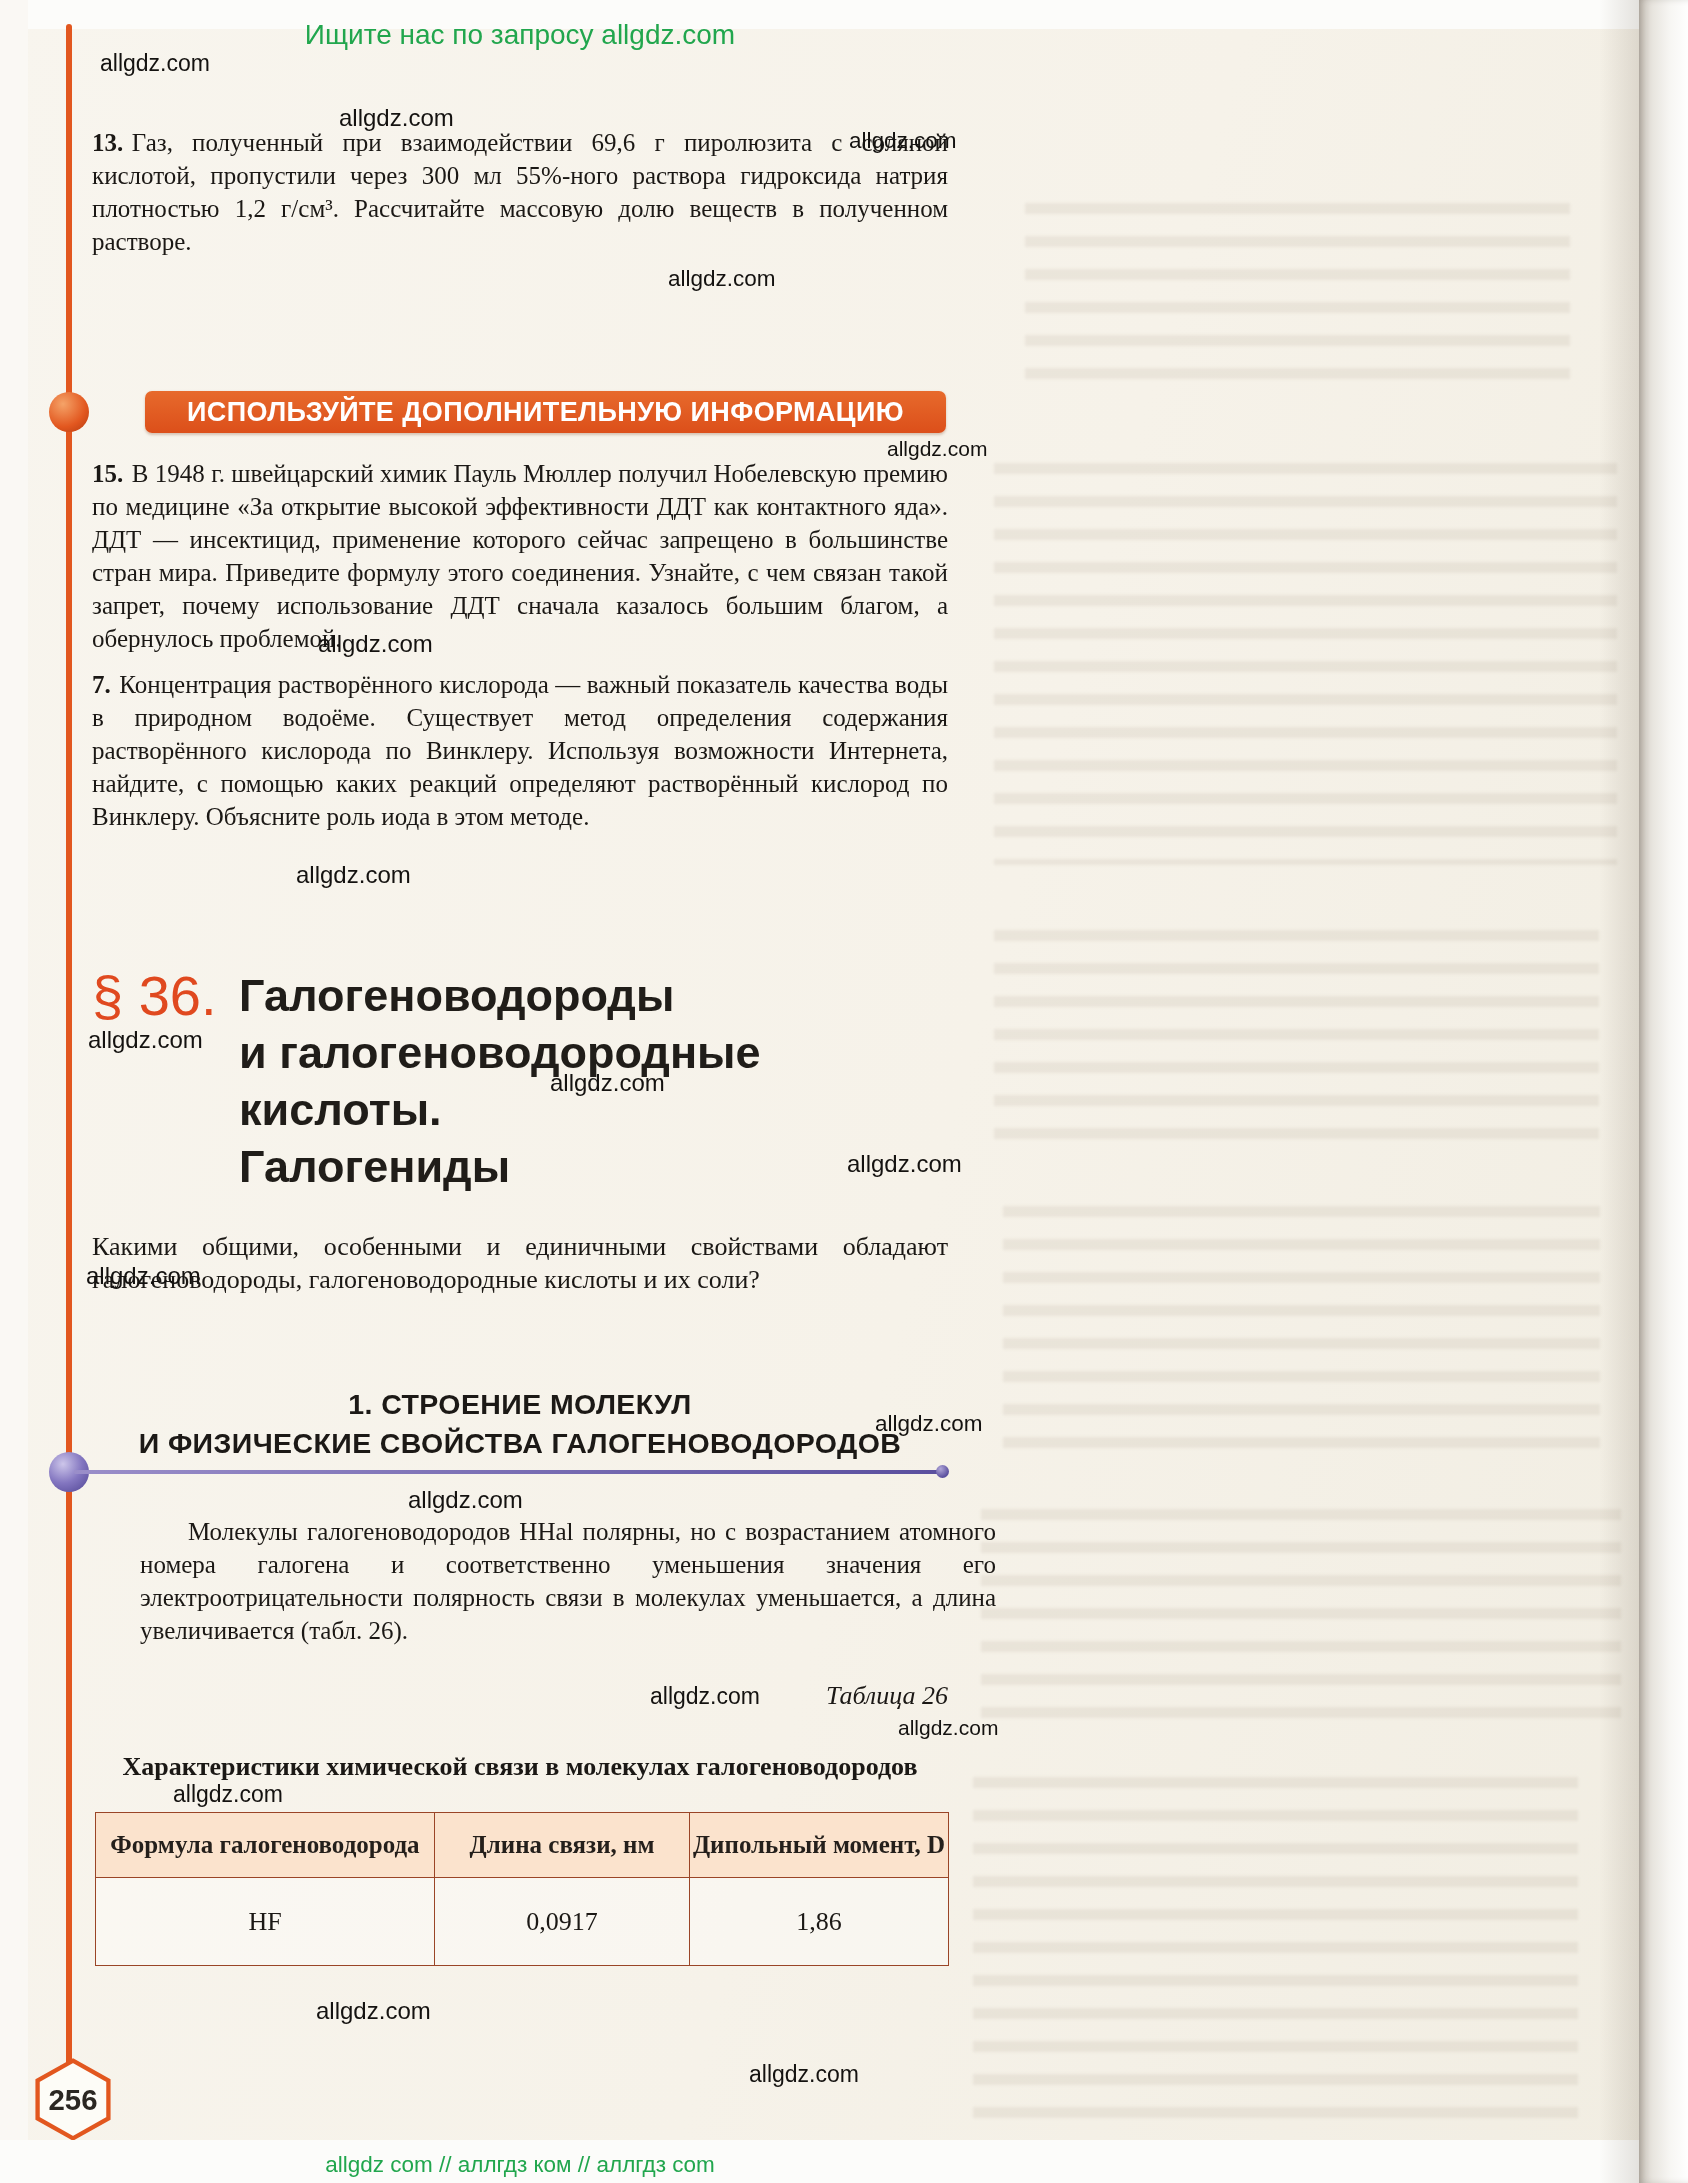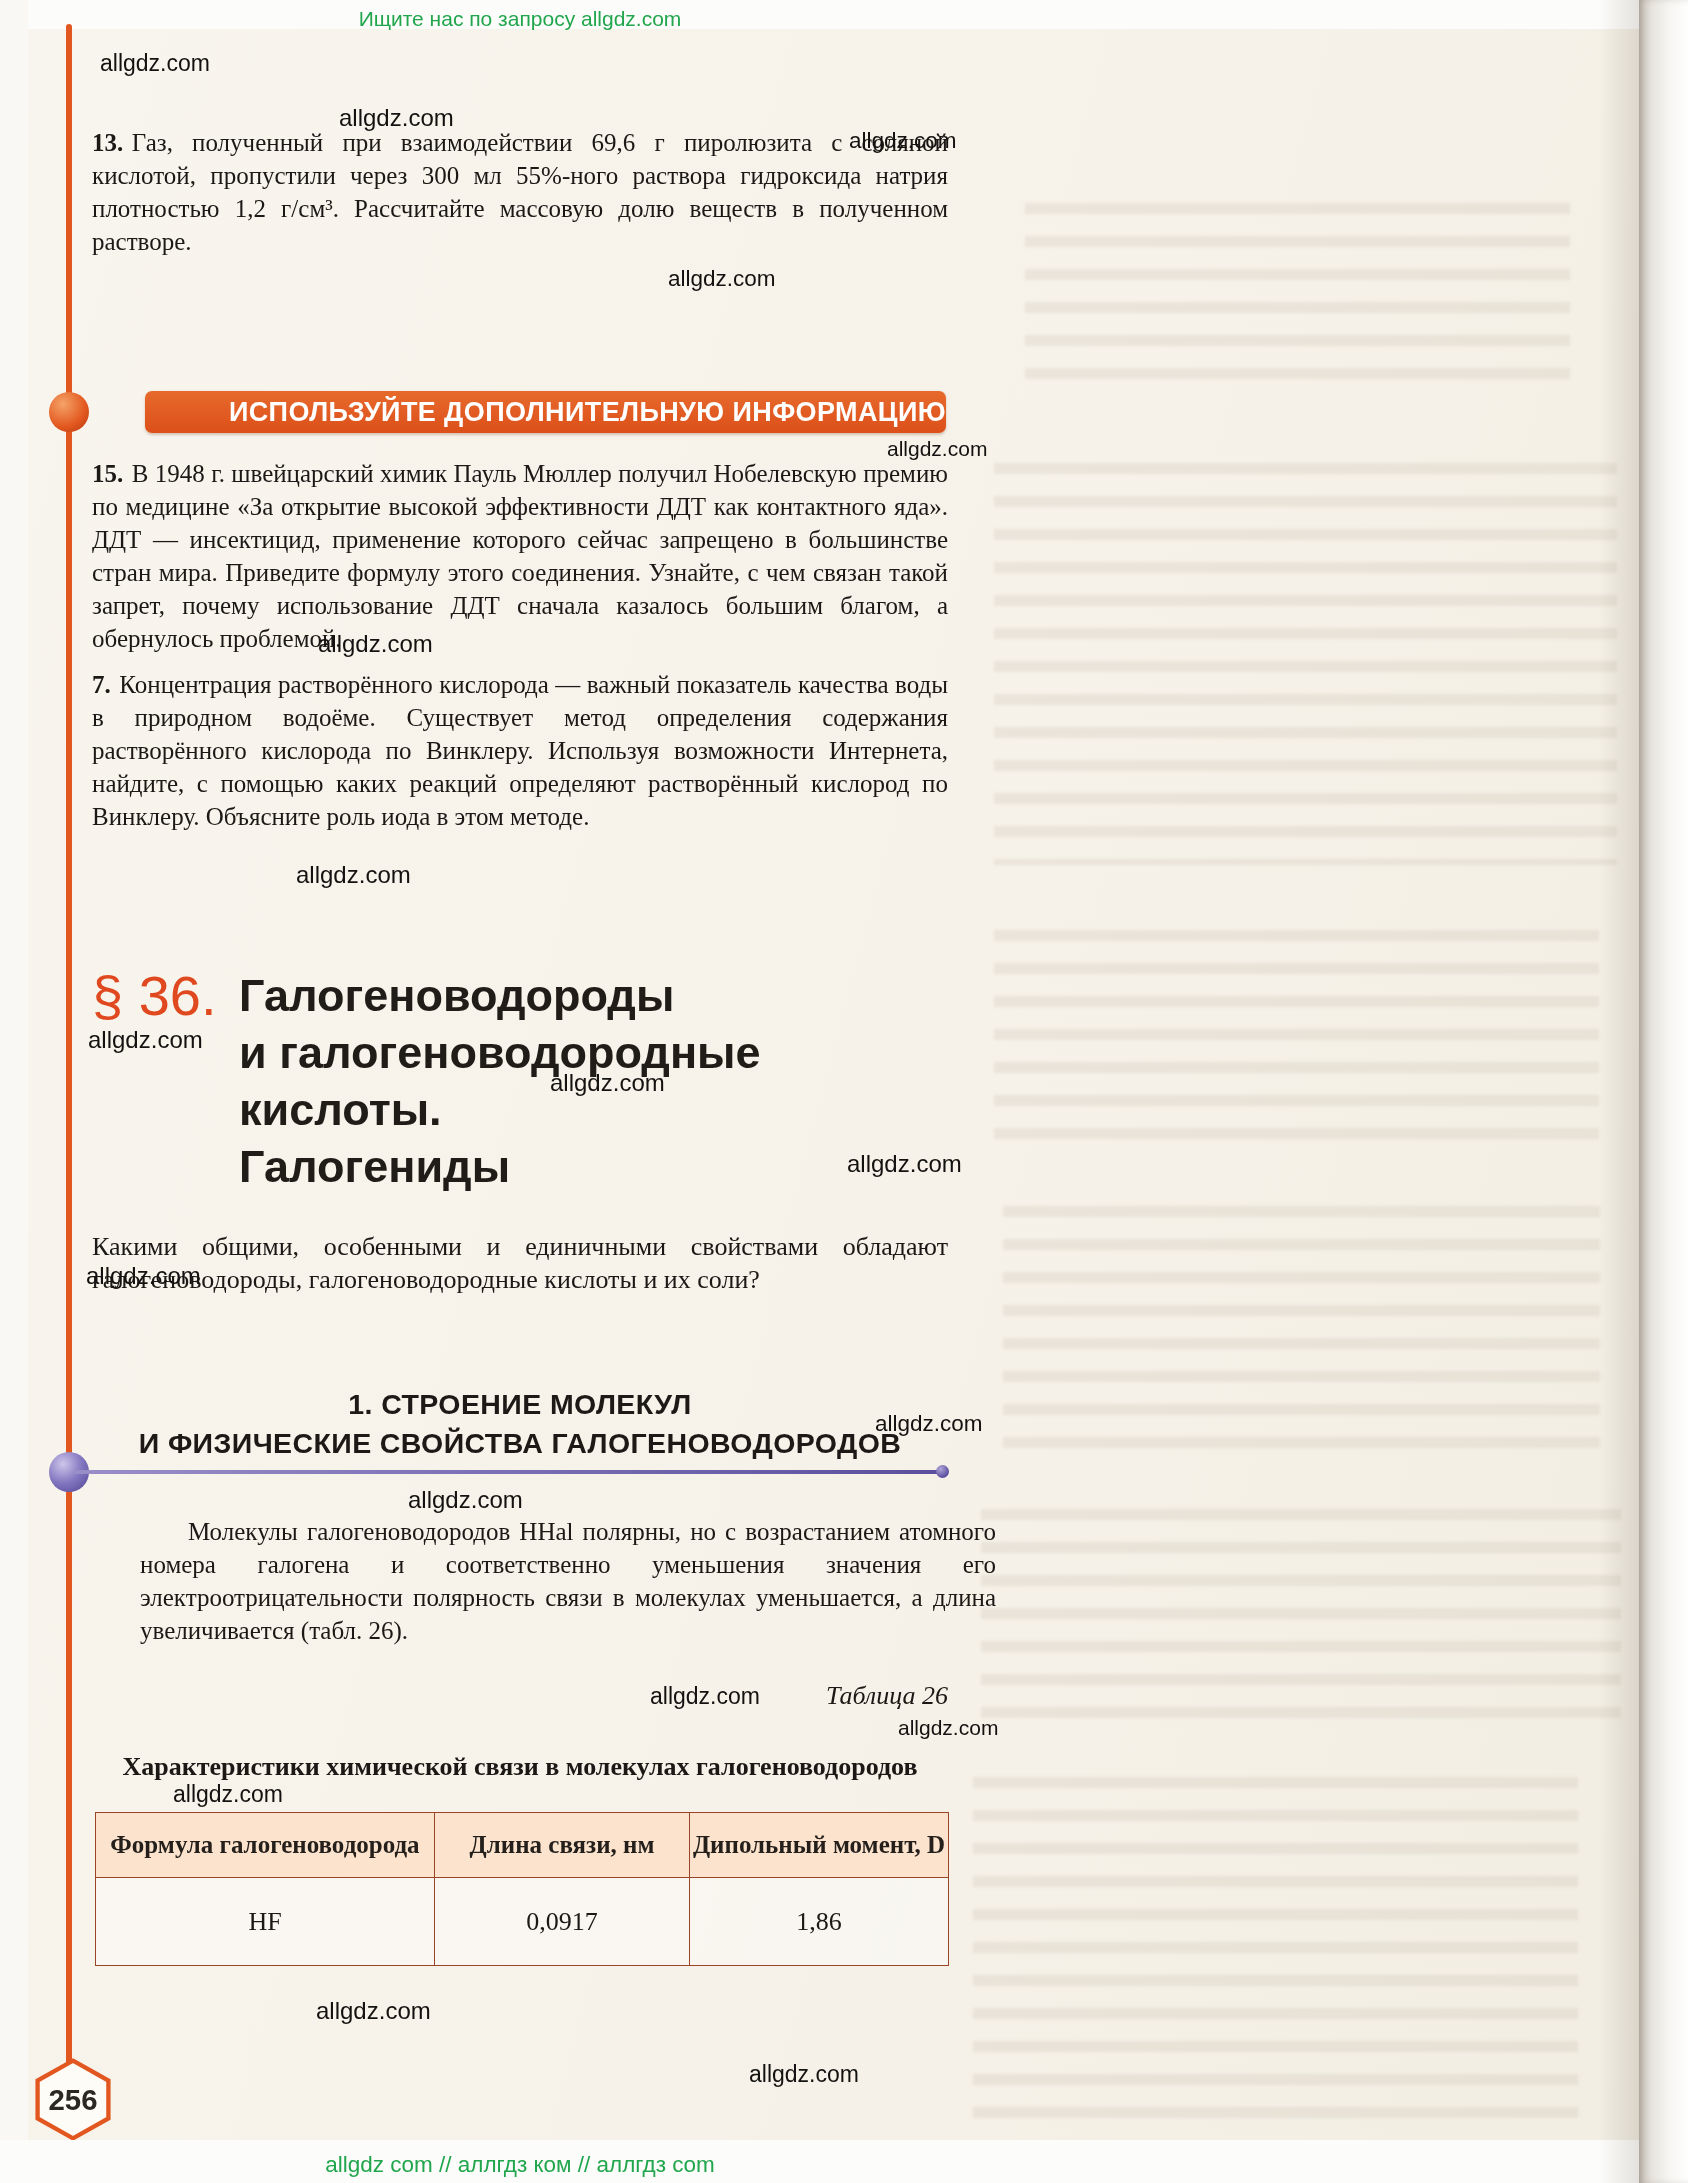--- a/index.html
+++ b/index.html
@@ -15,33 +15,33 @@
     background:linear-gradient(to right, rgba(0,0,0,0), rgba(80,65,50,.14)); }
   .page-edge { position:absolute; top:0; right:0; width:50px; height:100%;
     background:linear-gradient(to right,#cfc9c0 0%,#e8e5df 28%,#f7f6f3 62%,#ffffff 100%);
     box-shadow:inset 5.2px 0 8.6px -3.5px rgba(60,50,40,.35); }
 
   .spine { position:absolute; left:66px; top:24px; width:6px; height:2101px;
     background:#e2571f; border-radius:3.5px; }
 
   .promo { position:absolute; left:92px; width:856px; text-align:center;
     font-family:"Liberation Sans", sans-serif; color:#21a64d; }
-  .promo-top { top:7px; font-size:21px; }
+  .promo-top { top:19px; font-size:28px; }
   .promo-bottom { top:2152px; font-size:22.5px; }
 
   .wm { position:absolute; font-family:"Liberation Sans", sans-serif;
     color:#141210; font-size:23px; white-space:nowrap; }
 
   .content-block { position:absolute; left:92px; width:856px; }
   .prob { margin:0; font-size:25px; line-height:33px; text-align:justify; }
   .prob .pnum { font-weight:bold; margin-right:8.6px; }
 
   .banner { position:absolute; left:145px; top:391px; width:801px; height:42px;
     background:linear-gradient(to bottom,#e76a2c,#dc4f1a); border-radius:7px;
-    display:flex; align-items:center; justify-content:flex-end;
+    display:flex; align-items:center; justify-content:center;
     box-shadow:0 1.7px 2.6px rgba(120,50,10,.25); }
   .banner span { font-family:"Liberation Sans", sans-serif; font-weight:bold;
     color:#fff; font-size:27px; letter-spacing:0.4px; }
   .banner-circle { position:absolute; left:49px; top:392px; width:40px; height:40px;
     border-radius:50%;
     background:radial-gradient(circle at 35% 30%, #f5a368, #e2571f 60%, #b23a10); }
 
   .section-head { position:absolute; left:92px; top:967px; width:856px; display:flex; }
   .sec-num { font-family:"Liberation Sans", sans-serif; font-weight:normal;
     font-size:56px; line-height:57px; color:#e0491f; margin-right:22.5px; white-space:nowrap; }

